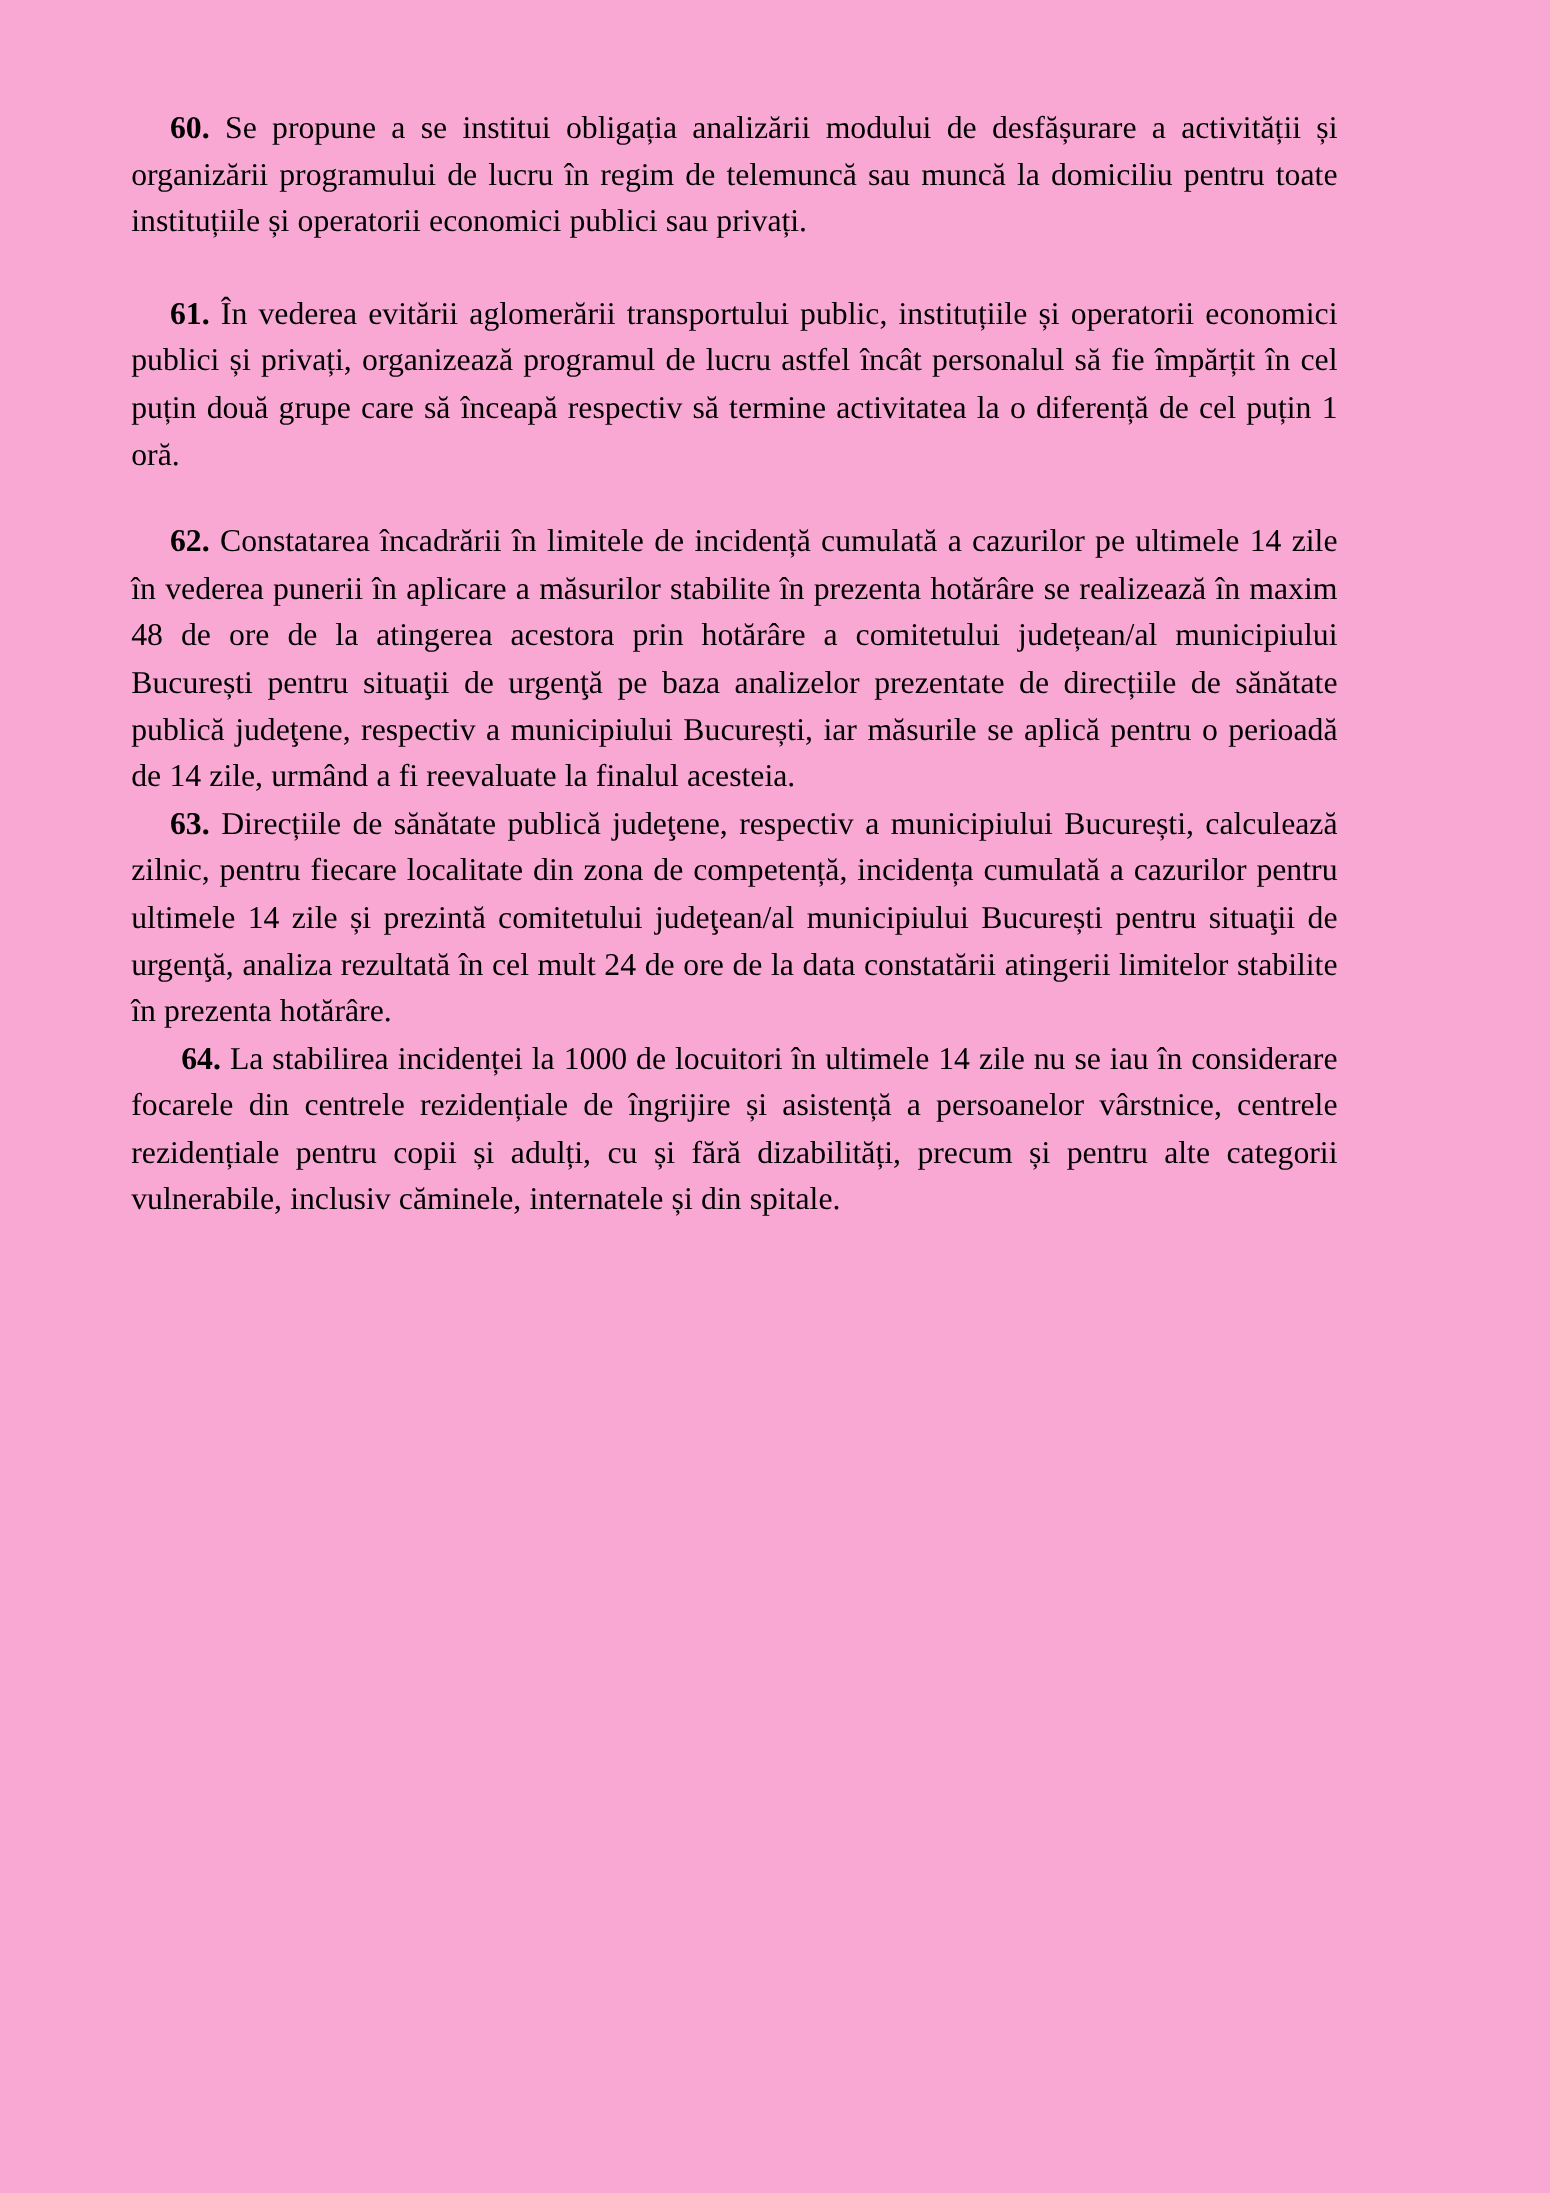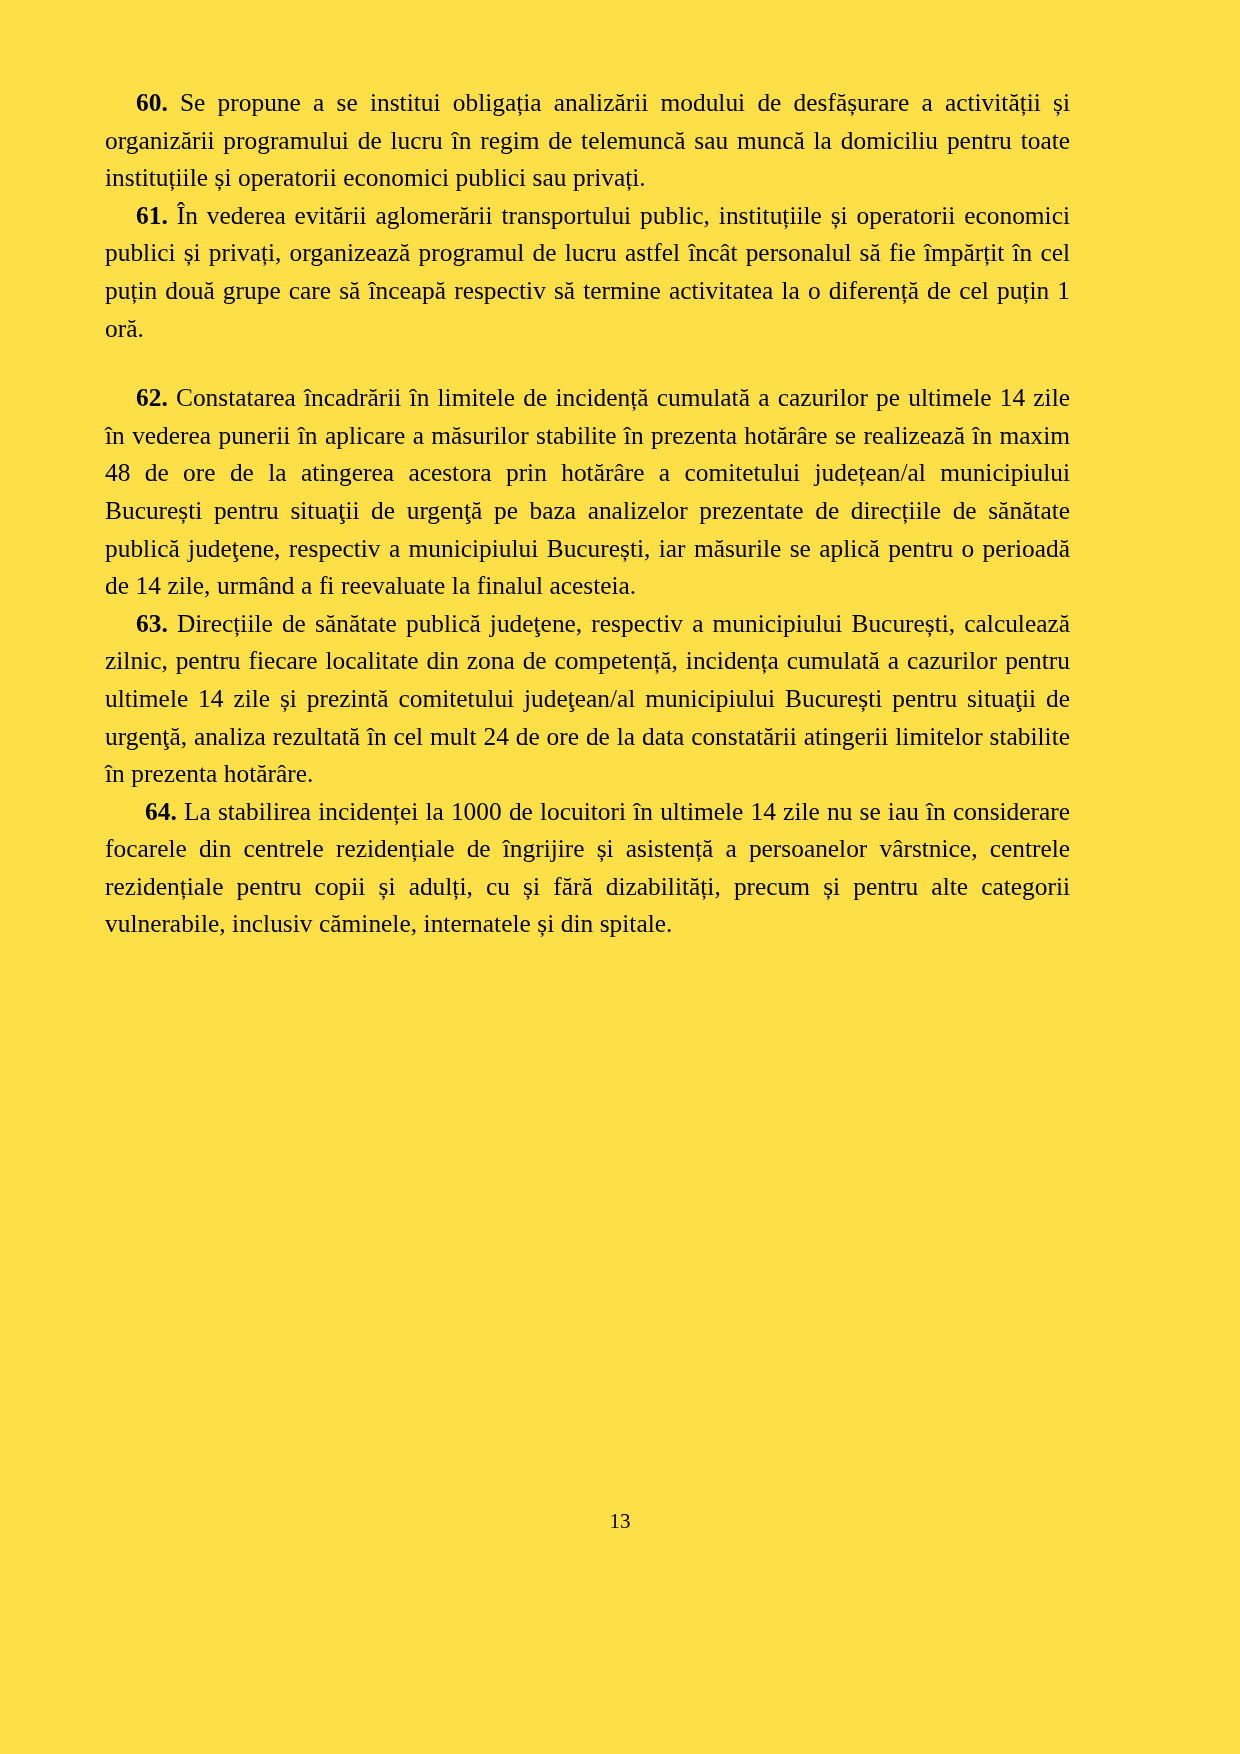--- a/index.html
+++ b/index.html
@@ -15,21 +15,21 @@
     color: #000000;
     overflow: hidden;
   }
 
   .page {
     position: absolute;
     left: 0;
     top: 0;
     width: 1240px;
     height: 1754px;
-    background: #fde047;
+    background: #f9a8d4;
   }
 
   .content {
     position: absolute;
     left: 105px;
     top: 84px;
     width: 965px;
   }
 
   .para {
@@ -44,21 +44,21 @@
     -webkit-font-smoothing: antialiased;
     word-spacing: 0.2px;
   }
 
   .para .num {
     font-weight: bold;
   }
 
   
   .para.p60 { text-indent: 31px; }
-  .para.p61 { text-indent: 31px; }
+  .para.p61 { text-indent: 31px; margin-top: 36px; }
   .para.p62 { text-indent: 31px; margin-top: 32px; }
   .para.p63 { text-indent: 31px; }
   .para.p64 { text-indent: 40px; }
 
   .page-number {
     position: absolute;
     left: 0;
     top: 1508px;
     width: 1240px;
     text-align: center;
@@ -80,15 +80,14 @@
     <p class="para p61"><span class="num">61.</span><span class="body"> În vederea evitării aglomerării transportului public, instituțiile și operatorii economici publici și privați, organizează programul de lucru astfel încât personalul să fie împărțit în cel puțin două grupe care să înceapă respectiv să termine activitatea la o diferență de cel puțin 1 oră.</span></p>
 
     <p class="para p62"><span class="num">62.</span><span class="body"> Constatarea încadrării în limitele de incidență cumulată a cazurilor pe ultimele 14 zile în vederea punerii în aplicare a măsurilor stabilite în prezenta hotărâre se realizează în maxim 48 de ore de la atingerea acestora prin hotărâre a comitetului județean/al municipiului București pentru situaţii de urgenţă pe baza analizelor prezentate de direcțiile de sănătate publică judeţene, respectiv a municipiului București, iar măsurile se aplică pentru o perioadă de 14 zile, urmând a fi reevaluate la finalul acesteia.</span></p>
 
     <p class="para p63"><span class="num">63.</span><span class="body"> Direcțiile de sănătate publică judeţene, respectiv a municipiului București, calculează zilnic, pentru fiecare localitate din zona de competență, incidența cumulată a cazurilor pentru ultimele 14 zile și prezintă comitetului judeţean/al municipiului București pentru situaţii de urgenţă, analiza rezultată în cel mult 24 de ore de la data constatării atingerii limitelor stabilite în prezenta hotărâre.</span></p>
 
     <p class="para p64"><span class="num">64.</span><span class="body"> La stabilirea incidenței la 1000 de locuitori în ultimele 14 zile nu se iau în considerare focarele din centrele rezidențiale de îngrijire și asistență a persoanelor vârstnice, centrele rezidențiale pentru copii și adulți, cu și fără dizabilități, precum și pentru alte categorii vulnerabile, inclusiv căminele, internatele și din spitale.</span></p>
 
   </div>
 
-  <div class="page-number">13</div>
 
 </div>
 
 </body></html>

